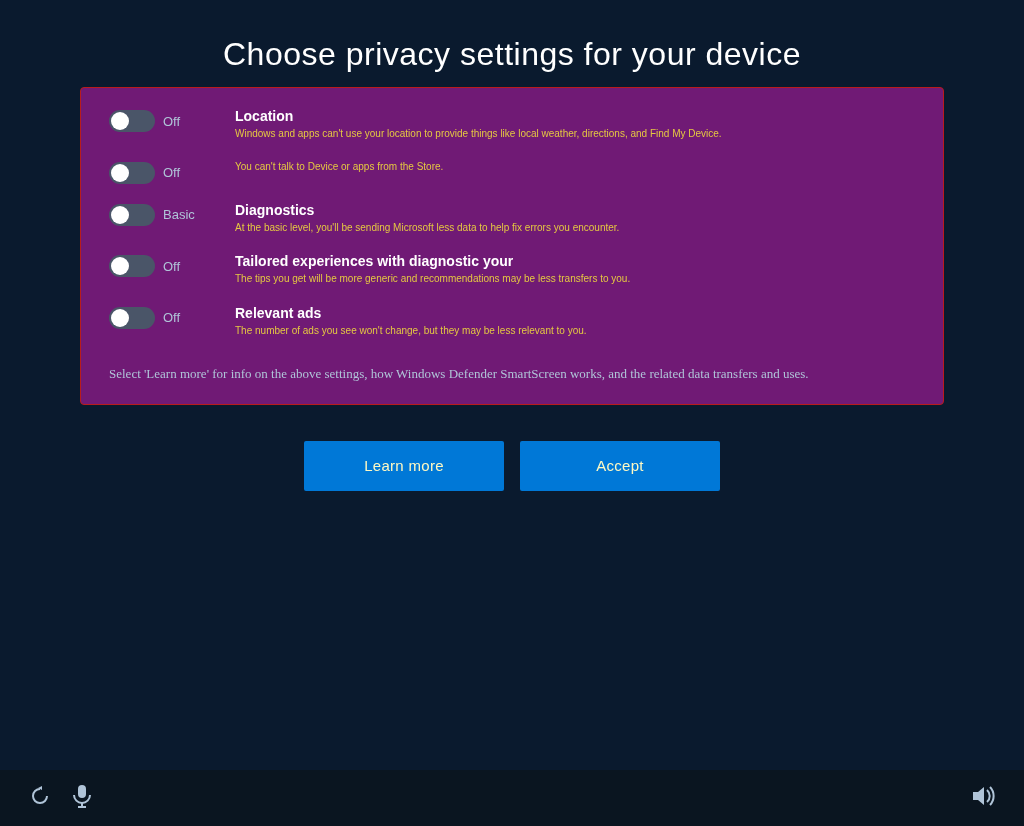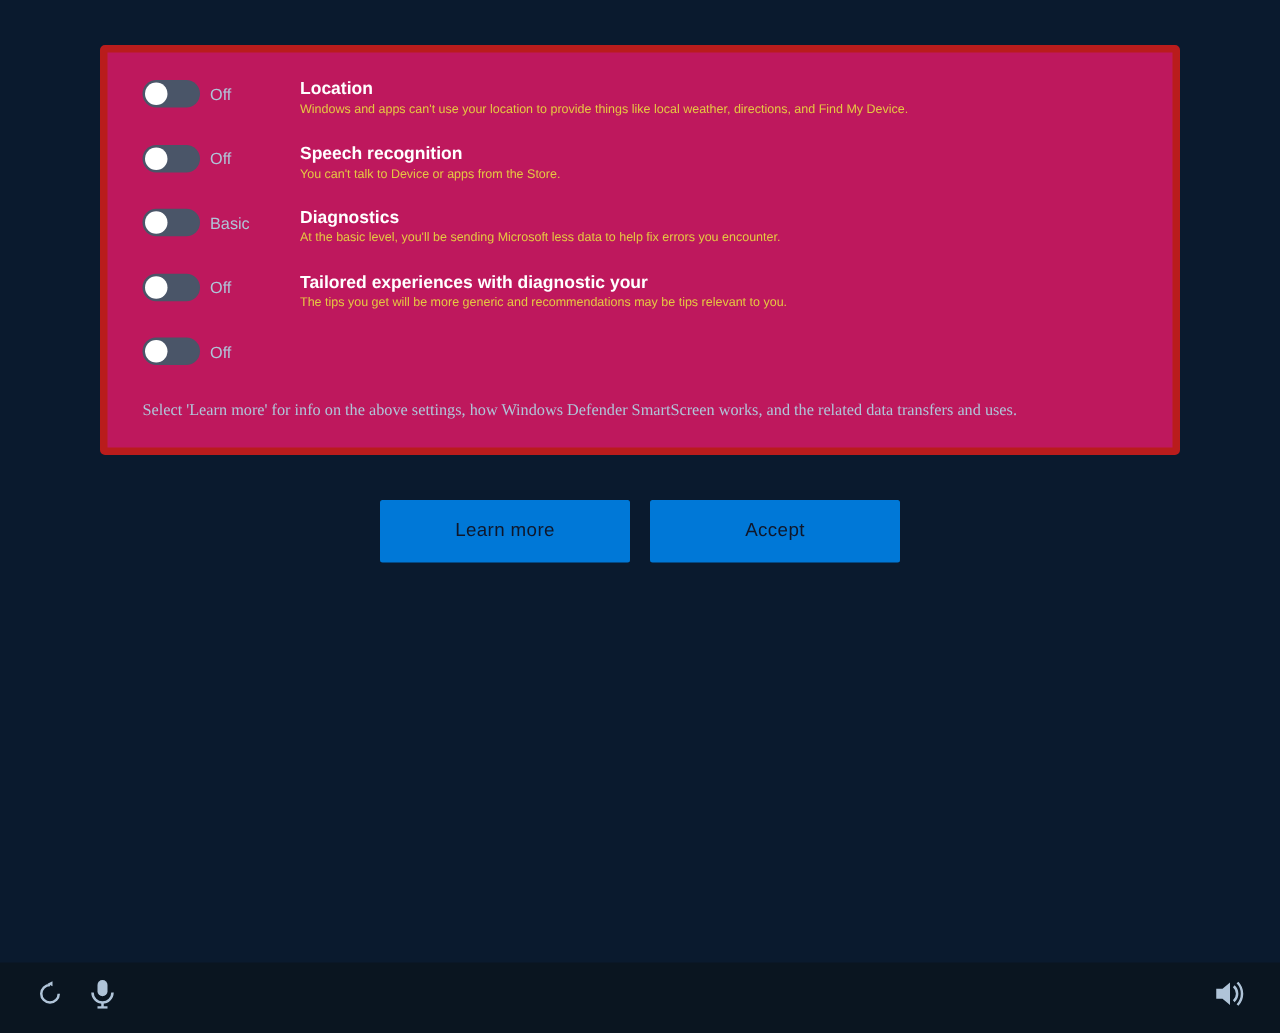--- a/index.html
+++ b/index.html
@@ -42,22 +42,22 @@
       line-height: 1.5;
       margin-bottom: 28px;
     }
 
     .page-subtitle strong {
       color: #ffffff;
       font-weight: 600;
     }
 
     .settings-panel {
-      background-color: #be185d;
-      border: 6px solid #b91c1c;
+      background-color: #701a75;
+      border: 1px solid #b91c1c;
       border-radius: 4px;
       width: 100%;
       padding: 20px 28px;
       margin-bottom: 36px;
     }
 
     .setting-row {
       display: flex;
       align-items: flex-start;
       margin-bottom: 18px;
@@ -133,21 +133,21 @@
       display: flex;
       gap: 16px;
       justify-content: center;
       margin-bottom: 0;
     }
 
     .btn {
       width: 200px;
       height: 50px;
       background-color: #0078d7;
-      color: #0f172a;
+      color: #fef9c3;
       border: none;
       border-radius: 2px;
       font-size: 15px;
       font-weight: 400;
       cursor: pointer;
       letter-spacing: 0.3px;
     }
 
     .taskbar {
       width: 100%;
@@ -176,20 +176,21 @@
       color: #b0c4d8;
       font-size: 18px;
       cursor: pointer;
     }
   </style>
 </head>
 <body>
 
 <div class="main-content">
 
+  <h1 class="page-title">Choose privacy settings for your device</h1>
 
 
   <div class="settings-panel">
 
     <div class="setting-row">
       <div class="toggle-area">
         <div class="toggle"></div>
         <span class="toggle-label">Off</span>
       </div>
       <div class="setting-info">
@@ -197,21 +198,20 @@
         <div class="setting-desc">Windows and apps can't use your location to provide things like local weather, directions, and Find My Device.</div>
       </div>
     </div>
 
     <div class="setting-row">
       <div class="toggle-area">
         <div class="toggle"></div>
         <span class="toggle-label">Off</span>
       </div>
       <div class="setting-info">
-        <div class="setting-title">Speech recognition</div>
         <div class="setting-desc">You can't talk to Device or apps from the Store.</div>
       </div>
     </div>
 
     <div class="setting-row">
       <div class="toggle-area">
         <div class="toggle"></div>
         <span class="toggle-label">Basic</span>
       </div>
       <div class="setting-info">
@@ -220,28 +220,32 @@
       </div>
     </div>
 
     <div class="setting-row">
       <div class="toggle-area">
         <div class="toggle"></div>
         <span class="toggle-label">Off</span>
       </div>
       <div class="setting-info">
         <div class="setting-title">Tailored experiences with diagnostic your</div>
-        <div class="setting-desc">The tips you get will be more generic and recommendations may be tips relevant to you.</div>
-      </div>
-    </div>
-
-    <div class="setting-row">
-      <div class="toggle-area">
-        <div class="toggle"></div>
-        <span class="toggle-label">Off</span>
+        <div class="setting-desc">The tips you get will be more generic and recommendations may be less transfers to you.</div>
+      </div>
+    </div>
+
+    <div class="setting-row">
+      <div class="toggle-area">
+        <div class="toggle"></div>
+        <span class="toggle-label">Off</span>
+      </div>
+      <div class="setting-info">
+        <div class="setting-title">Relevant ads</div>
+        <div class="setting-desc">The number of ads you see won't change, but they may be less relevant to you.</div>
       </div>
     </div>
 
     <div class="info-text">Select 'Learn more' for info on the above settings, how Windows Defender SmartScreen works, and the related data transfers and uses.</div>
 
   </div>
 
   <div class="buttons-row">
     <button class="btn">Learn more</button>
     <button class="btn">Accept</button>

